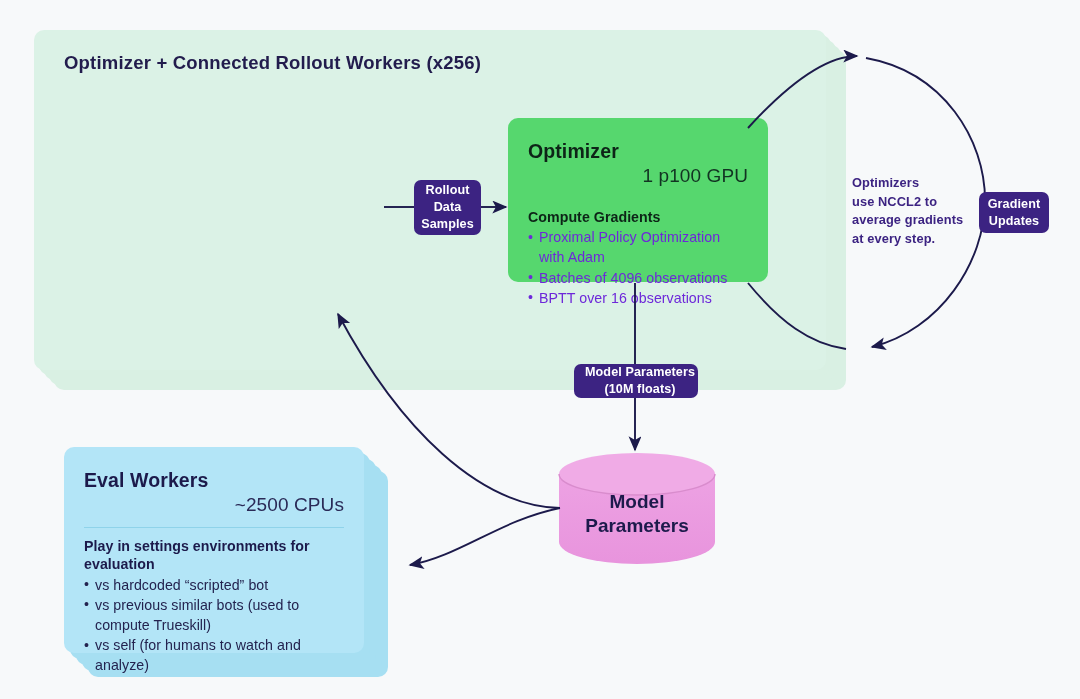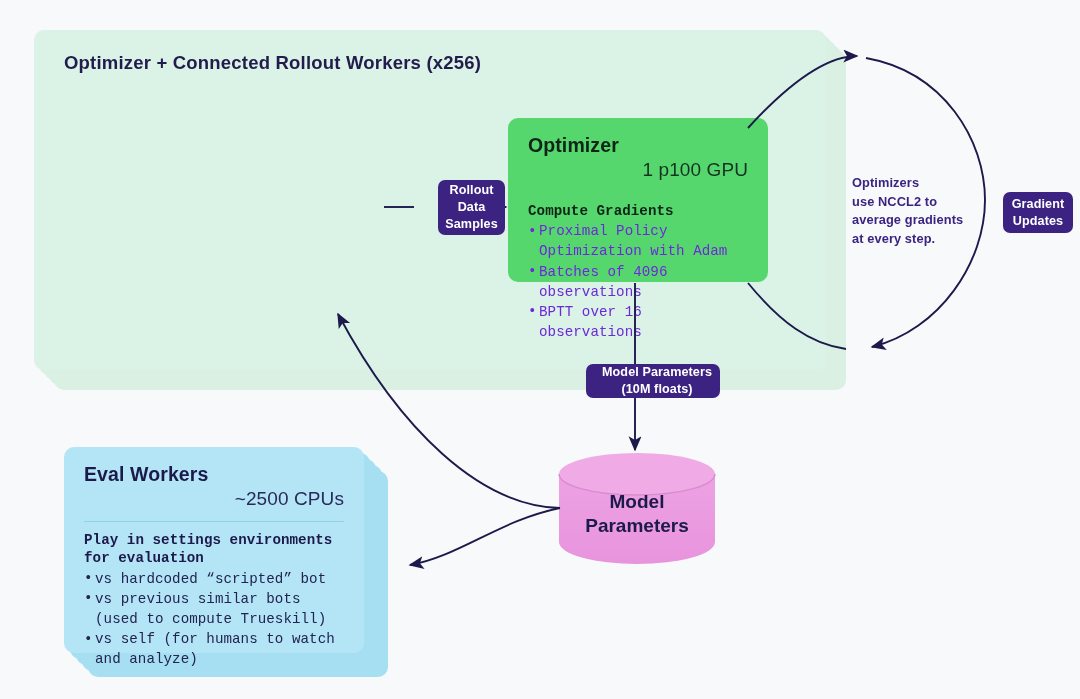--- a/index.html
+++ b/index.html
@@ -31,21 +31,21 @@
     font-size: 18.5px; font-weight: bold; letter-spacing: .2px;
     color: #221c4d;
   }
 
   
   .bluecard .sheet { background: #a6dff2; }
   .bluecard .sheet.top { background: #b3e5f7; }
 
   .cardbody {
     position: absolute; z-index: 3;
-    padding: 16px 20px 16px 20px;
+    padding: 22px 20px 16px 20px;
     color: #1c1a4b;
   }
   .cardbody h2 {
     font-size: 19.5px; font-weight: bold; letter-spacing: .1px;
     color: #1c1a4b; line-height: 1.18;
   }
   .cardbody .sub {
     font-size: 19px; font-weight: 400; color: #2a2a57;
     line-height: 1.25; margin-top: 1px; letter-spacing: .1px; text-align: right;
   }
@@ -59,42 +59,41 @@
   .cardbody ul { list-style: none; margin-top: 1px; }
   .cardbody li {
     font-size: 14.2px; font-weight: 400; color: #23234f;
     line-height: 1.42; padding-left: 11px; position: relative;
     letter-spacing: .05px;
   }
   .cardbody li::before {
     content: "\2022"; position: absolute; left: 0; top: -0.5px;
   }
   .sec { margin-top: 9px; }
-  .sec:first-child { margin-top: 0; font-family: Liberation Mono, monospace; }
+  .sec:first-child { margin-top: 0; }
 
   
   #optimizer-card {
     position: absolute; z-index: 20;
     background: #56d76e; border-radius: 10px;
   }
   #optimizer-card .cardbody { position: static; }
   #optimizer-card h2 { color: #0d2417; }
   #optimizer-card .sub { color: #123322; }
   #optimizer-card h3 { color: #0d2417; }
   #optimizer-card li { color: #6d28d9; }
 
   
   .badge {
     position: absolute; z-index: 60;
     background: #3c2382; border-radius: 7px;
     color: #ffffff; font-size: 12.6px; font-weight: bold;
     line-height: 1.33; text-align: center;
     display: flex; align-items: center; justify-content: center;
     letter-spacing: .1px;
-    margin-left: 24px;
   }
 
   
   #nccl-note {
     position: absolute; z-index: 30;
     font-size: 12.8px; font-weight: bold; line-height: 1.45;
     color: #3c2382; letter-spacing: .1px;
   }
 
   
@@ -237,21 +236,21 @@
   </svg>
 
   <div class="badge" id="badge-rollout-data" style="left:414px; top:180px; width:67px; height:55px;">
     <span>Rollout<br>Data<br>Samples</span>
   </div>
 
   <div class="badge" id="badge-gradient-updates" style="left:979px; top:192px; width:70px; height:41px;">
     <span>Gradient<br>Updates</span>
   </div>
 
-  <div class="badge" id="badge-model-parameters" style="left:562px; top:364px; width:134px; height:34px;padding-left:8px;">
+  <div class="badge" id="badge-model-parameters" style="left:574px; top:364px; width:124px; height:34px;padding-left:8px;">
     <span>Model Parameters<br>(10M floats)</span>
   </div>
 
   <div id="nccl-note" style="left:852px; top:174px; width:120px;">
     <span>Optimizers<br>use NCCL2 to<br>average gradients<br>at every step.</span>
   </div>
 
 </div>
 
 </body></html>

